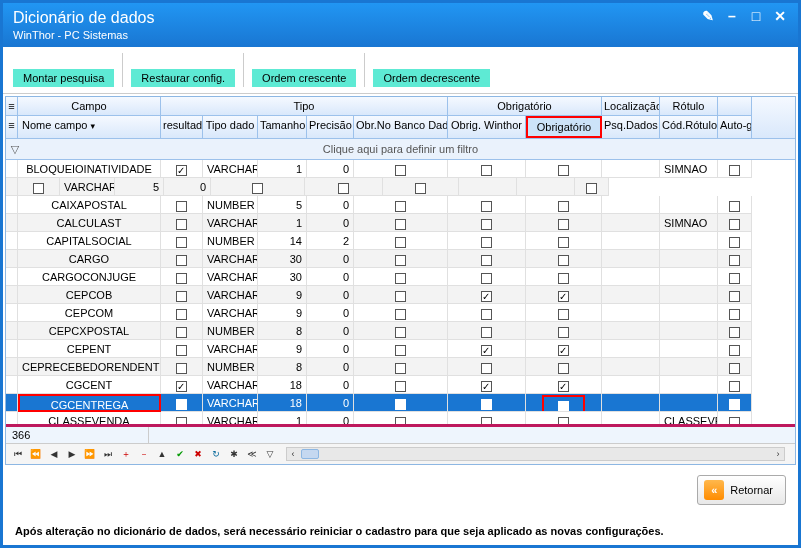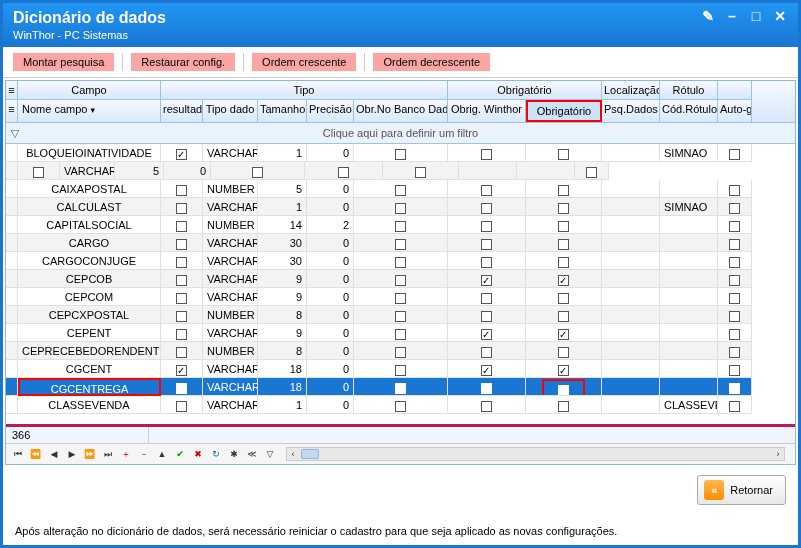--- a/index.html
+++ b/index.html
@@ -1,24 +1,24 @@
 <!DOCTYPE html>
 <html><head>
 <meta charset="utf-8">
 <style>
 * { margin: 0; padding: 0; box-sizing: border-box; }
 body { font-family: Tahoma, Arial, sans-serif; font-size: 11px; background: #fff; }
 .window { width: 801px; height: 548px; border: 3px solid #1976D2; background: #fff; display: flex; flex-direction: column; }
 .titlebar { background: linear-gradient(to bottom, #2196F3, #1976D2); color: #fff; padding: 6px 10px; display: flex; justify-content: space-between; align-items: flex-start; }
-.title-text h1 { font-size: 16px; font-weight: bold; }
+.title-text h1 { font-size: 16px; font-weight: normal; }
 .title-text h2 { font-size: 11px; font-weight: normal; margin-top: 2px; }
 .title-buttons { display: flex; gap: 8px; }
 .title-btn { width: 16px; height: 16px; color: #fff; font-weight: bold; cursor: pointer; text-align: center; line-height: 14px; font-size: 14px; }
 .toolbar { background: #fff; border-bottom: 1px solid #ccc; padding: 6px 10px; display: flex; gap: 4px; }
-.toolbar button { background: #fca5a5; border: none; padding: 3px 10px; font-size: 11px; cursor: pointer; }
+.toolbar button { background: #5eead4; border: none; padding: 3px 10px; font-size: 11px; cursor: pointer; margin-top: 16px; }
 .toolbar .sep { border-left: 1px solid #ccc; margin: 0 4px; }
 .grid-wrap { flex: 1; overflow: hidden; background: #fff; border: 1px solid #8db7e3; margin: 2px; display: flex; flex-direction: column; }
 .grid-headers { display: flex; background: linear-gradient(to bottom, #f5f9ff, #d9e8fb); border-bottom: 1px solid #9cc1eb; }
 .grid-group-row { display: flex; }
 .grid-group-cell { border-right: 1px solid #9cc1eb; border-bottom: 1px solid #9cc1eb; text-align: center; padding: 3px 2px; font-size: 11px; background: linear-gradient(to bottom, #f5f9ff, #d9e8fb); white-space: nowrap; overflow: hidden; }
 .grid-col-row { display: flex; }
 .grid-col-cell { border-right: 1px solid #9cc1eb; text-align: center; padding: 3px 2px; font-size: 11px; background: linear-gradient(to bottom, #f5f9ff, #d9e8fb); white-space: nowrap; overflow: hidden; }
 .filter-row { background: #eaf2fc; border-bottom: 1px solid #9cc1eb; padding: 4px; text-align: center; color: #555; font-size: 11px; position: relative; }
 .filter-row .filter-icon { position: absolute; left: 4px; top: 4px; width: 10px; height: 10px; }
 .grid-body { flex: 1; overflow-y: auto; overflow-x: hidden; background: #fff; }
@@ -35,21 +35,21 @@
 .highlight-col { background: #cce3f9 !important; }
 .footer-bar { border-top: 3px solid #be185d; background: #eef5fd; }
 .count-cell { padding: 2px 6px; border-right: 1px solid #ccc; display: inline-block; width: 143px; font-size: 11px; }
 .nav-bar { display: flex; align-items: center; gap: 2px; padding: 2px 4px; border-top: 1px solid #ccc; background: #f5f5f5; }
 .nav-btn { width: 16px; height: 16px; border: none; background: transparent; cursor: pointer; font-size: 9px; color: #333; }
 .scroll-track { flex: 1; height: 14px; background: #e8e8e8; margin: 0 6px; border: 1px solid #ccc; position: relative; }
 .scroll-thumb-h { position: absolute; left: 2px; top: 1px; width: 18px; height: 10px; background: #c5d8f0; border: 1px solid #8db7e3; border-radius: 2px; }
 .bottom-panel { padding: 8px 12px; background: #fff; }
 .return-btn { float: right; background: linear-gradient(to bottom, #fff, #e8e8e8); border: 1px solid #aaa; border-radius: 3px; padding: 4px 12px 4px 6px; cursor: pointer; display: flex; align-items: center; gap: 6px; font-size: 11px; }
 .return-icon { width: 20px; height: 20px; background: linear-gradient(to bottom, #ffb84d, #ff8c00); border-radius: 3px; display: flex; align-items: center; justify-content: center; color: #fff; font-weight: bold; }
-.warning-text { clear: both; padding-top: 20px; font-weight: normal; font-size: 11px; }
+.warning-text { clear: both; padding-top: 20px; font-weight: bold; font-size: 11px; }
 
 
 .w-handle { width: 12px; }
 .w-campo { width: 143px; text-align: center; }
 .w-result { width: 42px; }
 .w-tipodado { width: 55px; }
 .w-tamanho { width: 49px; }
 .w-precisao { width: 47px; }
 .w-obrbanco { width: 94px; }
 .w-obrwinthor { width: 78px; }

